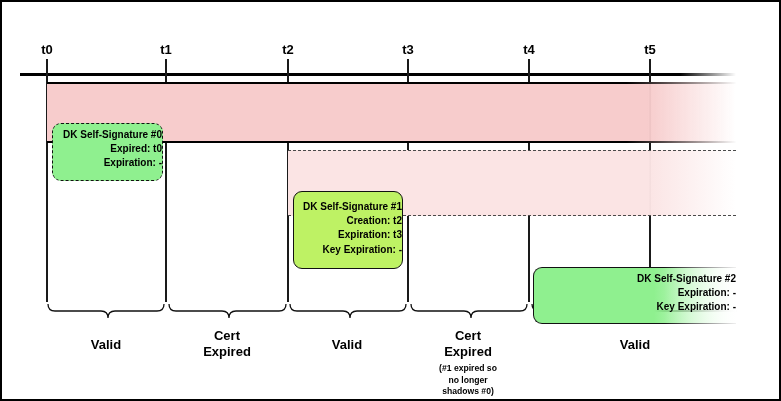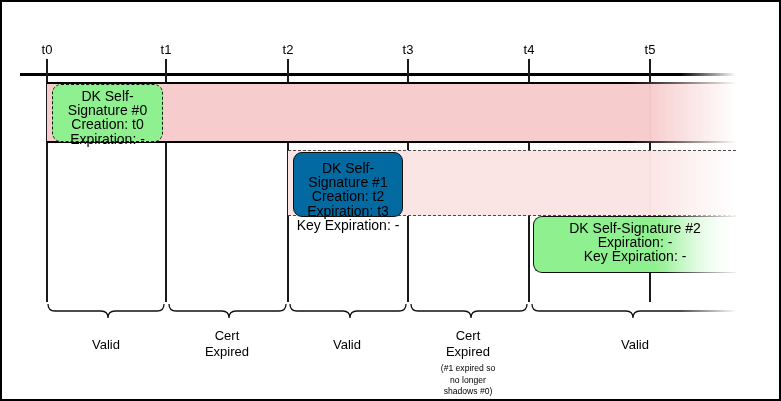--- a/index.html
+++ b/index.html
@@ -9,20 +9,21 @@
   }
   #canvas {
     position: relative;
     width: 781px;
     height: 401px;
     background: #ffffff;
     border: 2px solid #000000;
     box-sizing: border-box;
     font-family: "Liberation Sans", sans-serif;
     overflow: hidden;
+    font-weight: bold;
   }
   
   .axis-line {
     position: absolute;
     left: 18px;
     top: 71px;
     width: 716px;
     height: 3px;
     background: linear-gradient(to right, #000000 0px, #000000 660px, rgba(0,0,0,0) 716px);
   }
@@ -73,47 +74,48 @@
     height: 0;
     border-top: 1px dashed #4a4a4a;
   }
   .band-1 .edge.top { top: 0; }
   .band-1 .edge.bottom { bottom: 0; }
   
   .sig-box {
     position: absolute;
     box-sizing: border-box;
     border-radius: 9px;
-    text-align: center;
-    font-size: 14px;
+    text-align: right;
+    font-size: 10px;
     line-height: 14.2px;
     color: #000000;
     padding-top: 4px;
     z-index: 6;
+    margin-top: 39px;
   }
   .sig-0 {
     left: 50px;
     top: 82px;
     width: 111px;
     height: 58px;
     background: #8ff08f;
     border: 1.6px dashed #111111;
   }
   .sig-1 {
     left: 291px;
     top: 150px;
     width: 110px;
-    height: 65px;
-    background: #0369a1;
+    height: 78px;
+    background: #bef264;
     border: 1.6px solid #111111;
     padding-top: 8px;
   }
   .sig-2 {
     left: 531px;
-    top: 214px;
+    top: 226px;
     width: 203px;
     height: 57px;
     background: linear-gradient(to right,
         #8ff08f 0px, #8ff08f 120px, rgba(143,240,143,0) 203px);
     border-top: 1.6px solid #111111;
     border-bottom: 1.6px solid #111111;
     border-left: 1.6px solid #111111;
     border-radius: 9px 0 0 9px;
     padding-top: 4px;
   }
@@ -169,21 +171,21 @@
 
   <div class="band band-0"></div>
 
   <div class="band band-1">
     <div class="edge top"></div>
     <div class="edge bottom"></div>
   </div>
 
   <div class="sig-box sig-0">
     <span class="sig-line">DK Self-Signature #0</span>
-    <span class="sig-line">Creation: t0</span>
+    <span class="sig-line">Expired: t0</span>
     <span class="sig-line">Expiration: -</span>
   </div>
 
   <div class="sig-box sig-1">
     <span class="sig-line">DK Self-Signature #1</span>
     <span class="sig-line">Creation: t2</span>
     <span class="sig-line">Expiration: t3</span>
     <span class="sig-line">Key Expiration: -</span>
   </div>
 

